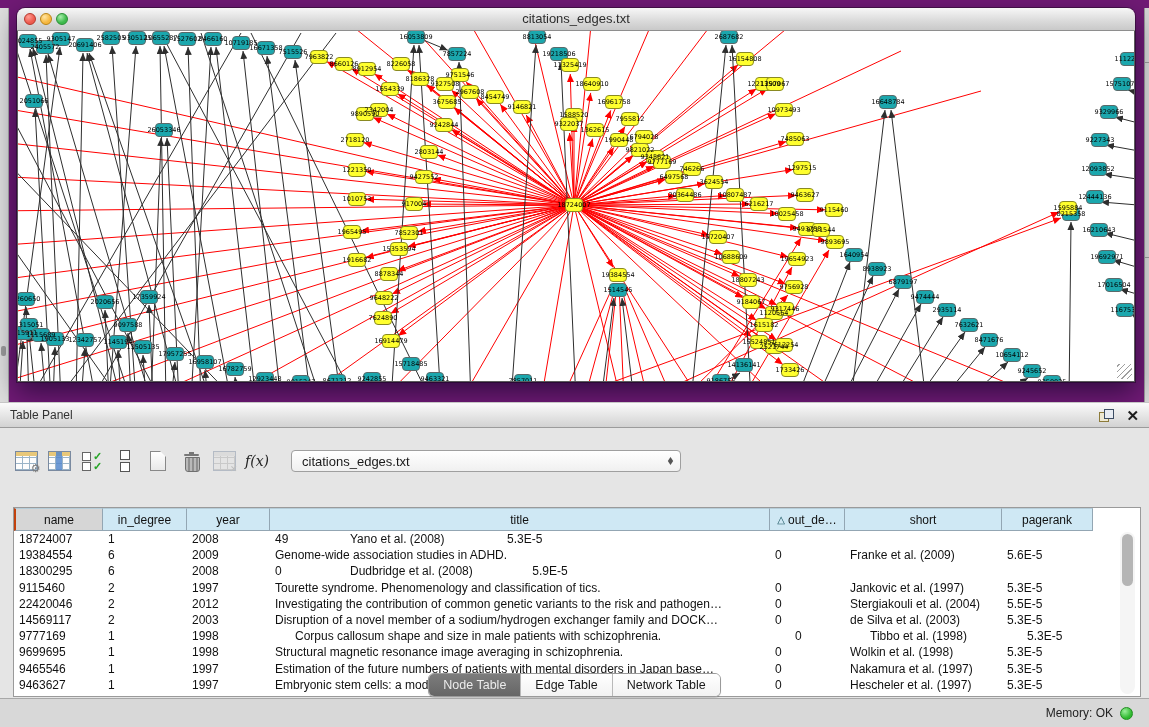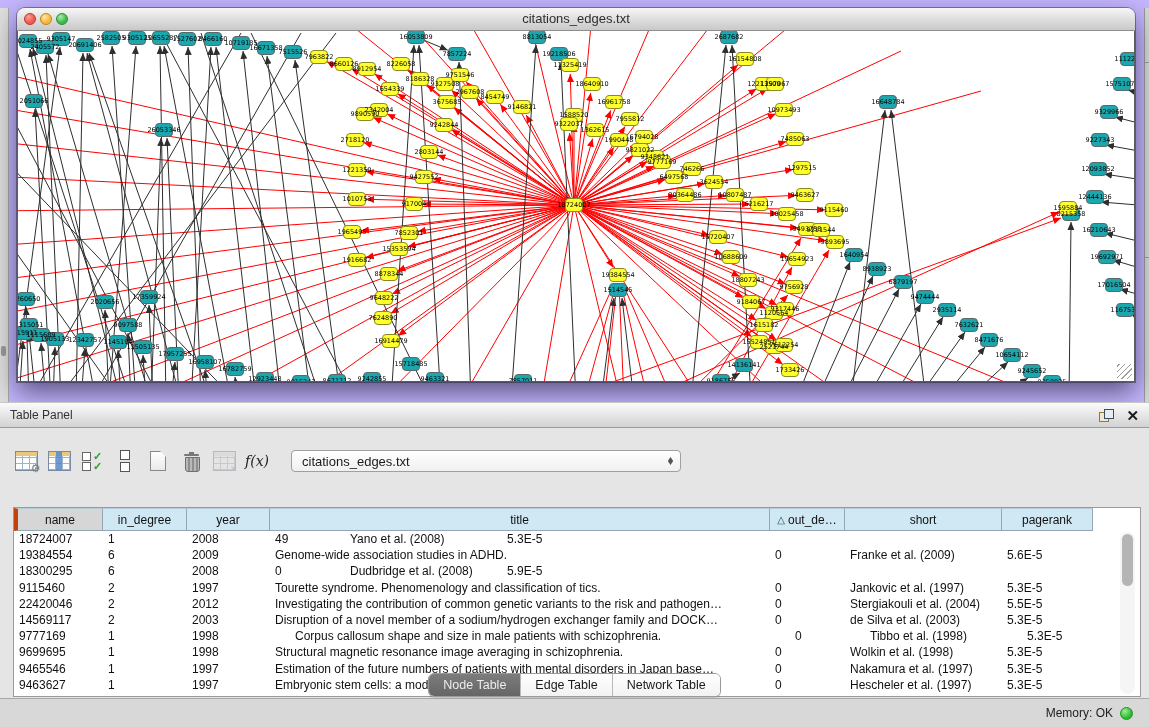--- a/index.html
+++ b/index.html
@@ -1,17 +1,17 @@
 <!DOCTYPE html>
 <html><head>
 <meta charset="utf-8">
 <style>
   html,body{margin:0;padding:0;}
   body{font-family:"Liberation Sans",sans-serif;}
-  .screen{position:relative;width:1149px;height:727px;background:#c4b5fd;overflow:hidden;}
+  .screen{position:relative;width:1149px;height:727px;background:#701a75;overflow:hidden;}
 
   
   .left-strip{position:absolute;left:0;top:8px;width:8px;height:394px;background:#dedede;border-right:1px solid #a8a8a8;}
   .left-strip .handle{position:absolute;left:1px;top:338px;width:5px;height:10px;background:#9a9a9a;border-radius:2px;}
   .right-strip{position:absolute;right:0;top:8px;width:4px;height:394px;background:#d6d6d6;border-left:1px solid #9a9a9a;}
   .right-strip .div1,.right-strip .div2{position:absolute;left:0;width:100%;height:1px;background:#9a9a9a;}
   .right-strip .div1{top:54px;} .right-strip .div2{top:249px;}
 
   
   .net-window{position:absolute;left:17px;top:8px;width:1118px;height:374px;border-radius:8px 8px 0 0;
@@ -72,21 +72,21 @@
      display:flex;align-items:center;box-sizing:border-box;padding:0 6px 0 10px;box-shadow:inset 0 1px 0 #fff;}
   .combo .val{flex:1;font-size:13px;color:#1a1a1a;}
   .combo .spin{display:flex;flex-direction:column;align-items:center;line-height:4px;}
   .combo .spin b{font-size:7px;color:#555;font-weight:normal;transform:scaleX(1.3);}
 
   
   .tbl{position:absolute;left:13px;top:79px;width:1128px;height:190px;background:#fff;border:1px solid #9a9a9a;box-sizing:border-box;overflow:hidden;}
   .tbl-head{display:flex;height:23px;}
   .th{box-sizing:border-box;border-right:1px solid #93a6b3;border-bottom:1px solid #93a6b3;border-top:1px solid #b6cdd9;
      background:#cfe8f4;font-size:12px;color:#111;display:flex;align-items:center;justify-content:center;gap:3px;overflow:hidden;white-space:nowrap;}
-  .th.first{border-left:4px solid #c2410c;}
+  .th.first{border-left:2px solid #c2410c;}
   .th .sortglyph{font-size:10px;color:#14505c;}
   .tbl-body{position:relative;}
   .tr{display:flex;height:16.2px;align-items:center;}
   .td{box-sizing:border-box;padding-left:5px;font-size:12px;color:#111;overflow:hidden;white-space:nowrap;text-overflow:ellipsis;}
   .tbl-scroll{position:absolute;right:5px;top:24px;bottom:2px;width:15px;background:#f5f5f5;border-radius:8px;}
   .tbl-scroll .thumb{position:absolute;left:2px;top:2px;width:11px;height:52px;background:#b5b5b5;border-radius:6px;}
 
   
   .tabs-row{position:absolute;left:0;right:0;top:245px;display:flex;justify-content:center;}
   .seg{display:inline-flex;border:1px solid #9a9a9a;border-radius:6px;overflow:hidden;background:#fff;height:22px;
@@ -721,21 +721,21 @@
               <div class="td" style="width: 75px;">0</div>
               <div class="td" style="width: 157px;">Franke et al. (2009)</div>
               <div class="td" style="width: 91px;">5.6E-5</div>
             </div>
             <div class="tr">
               <div class="td" style="width: 89px;">18300295</div>
               <div class="td" style="width: 84px;">6</div>
               <div class="td" style="width: 83px;">2008</div>
               <div class="td" style="width: 75px;">0</div>
               <div class="td" style="width: 157px;">Dudbridge et al. (2008)</div>
-              <div class="td" style="width: 91px;">5.9E-5</div>
+              <div class="td" style="width: 91px; text-align: center;">5.9E-5</div>
             </div>
             <div class="tr">
               <div class="td" style="width: 89px;">9115460</div>
               <div class="td" style="width: 84px;">2</div>
               <div class="td" style="width: 83px;">1997</div>
               <div class="td" style="width: 500px;">Tourette syndrome. Phenomenology and classification of tics.</div>
               <div class="td" style="width: 75px;">0</div>
               <div class="td" style="width: 157px;">Jankovic et al. (1997)</div>
               <div class="td" style="width: 91px;">5.3E-5</div>
             </div>

